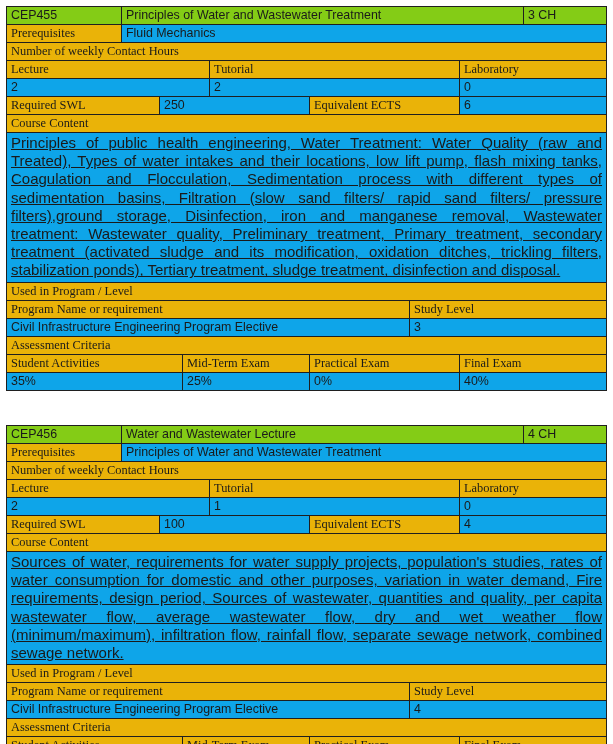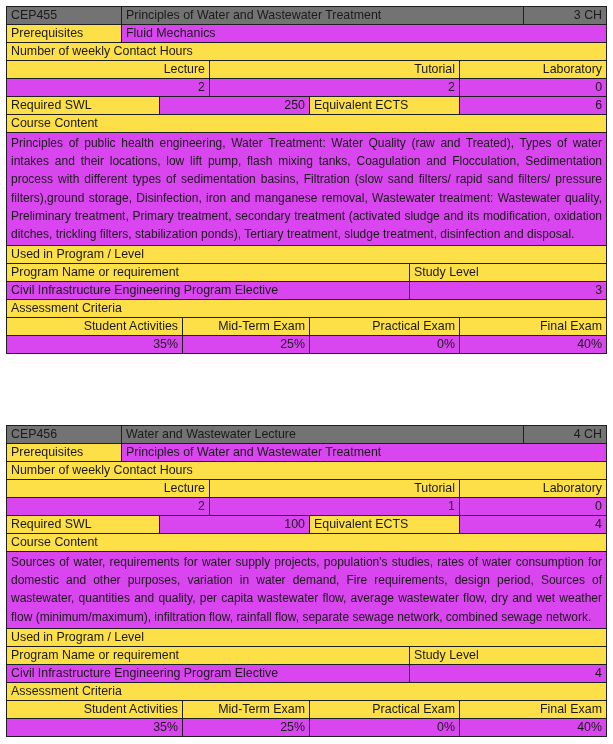--- a/index.html
+++ b/index.html
@@ -3,26 +3,26 @@
   <meta charset="utf-8">
   <style>
     html, body { margin: 0; padding: 0; background: #ffffff; }
     body { width: 613px; height: 744px; position: relative; overflow: hidden;
            font-family: "Liberation Sans", sans-serif; font-size: 12.4px; color: #1a1a1a; }
     .course { position: absolute; left: 6px; width: 601px; border-collapse: collapse; table-layout: fixed; }
     #course-0 { top: 6px; }
     #course-1 { top: 425px; }
     .course td { border: 1px solid #1f1f1f; padding: 0 4px; height: 17px; line-height: 17px;
                  white-space: nowrap; overflow: hidden; }
-    .blue { background: #737373; margin-left: 28px; }
-    .green { background: #fde047; }
-    .white { background: #d946ef; }
-    .c { text-align: right; }
+    .blue { background: #84cc16; margin-left: 28px; }
+    .green { background: #eab308; font-family: Liberation Serif, serif; }
+    .white { background: #0ea5e9; }
+    .c { text-align: left; }
     .content { white-space: normal !important; text-align: justify; line-height: 18.2px !important;
-               height: auto !important; padding: 1px 4px 2px 4px !important; font-size: 12px; }
+               height: auto !important; padding: 1px 4px 2px 4px !important; font-size: 15px; text-decoration: underline; }
   </style>
 </head>
 <body>
 
 <div id="courses-root">
   <table class="course" id="course-0">
     <colgroup>
       <col style="width:115px">
         <col style="width:38px">
         <col style="width:23px">

